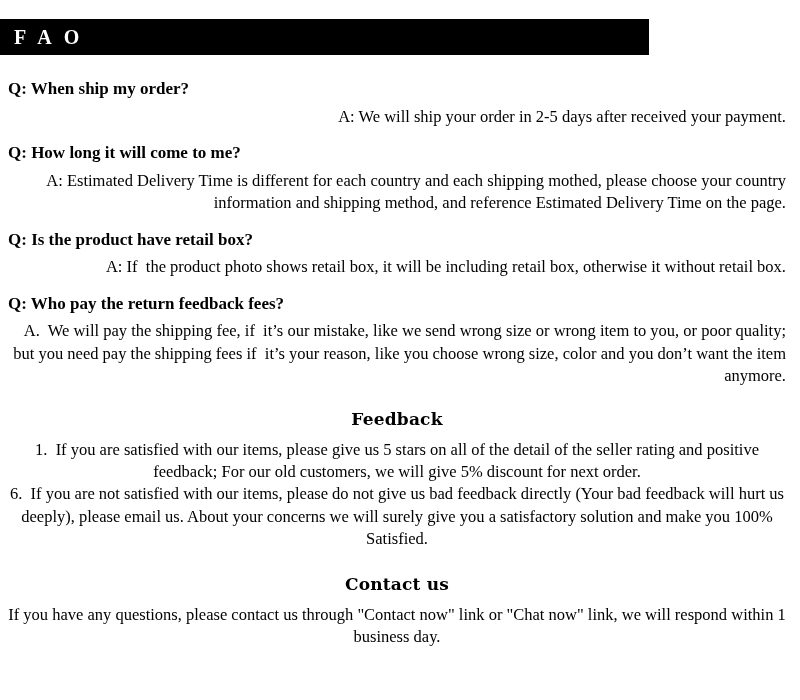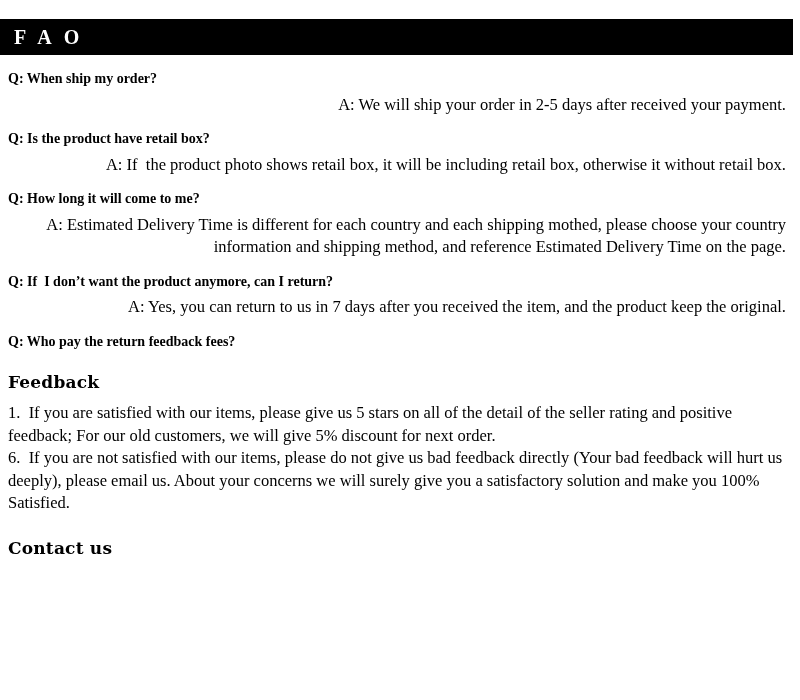--- a/index.html
+++ b/index.html
@@ -21,21 +21,21 @@
     width: 800px;
     height: 700px;
     box-sizing: border-box;
   }
 
   
   .title-bar {
     position: absolute;
     left: 0;
     top: 19px;
-    width: 793px;
+    width: 649px;
     height: 36px;
     background: #000000;
     display: flex;
     align-items: center;
   }
   .title-bar-text {
     color: #ffffff;
     font-family: "Liberation Serif", "DejaVu Serif", serif;
     font-weight: bold;
     font-size: 20px;
@@ -52,39 +52,40 @@
     width: 778px;
   }
 
   .qa-block {
     margin: 0 0 6px 0;
   }
 
   .question {
     font-family: "Liberation Serif", "DejaVu Serif", serif;
     font-weight: bold;
-    font-size: 14px;
+    font-size: 17px;
     line-height: 1.33;
-    margin: 4px 0 5px 0;
+    margin: 12px 0 5px 0;
     white-space: pre-wrap;
   }
 
   .answer {
     font-family: "Liberation Serif", "DejaVu Serif", serif;
     font-weight: normal;
     font-size: 16.5px;
     line-height: 1.36;
     margin: 0 0 14px 0;
     white-space: pre-wrap;
     text-align: right;
   }
 
   
   .section {
     margin-top: 20px;
+    text-align: center;
   }
   .section-heading {
     font-family: "DejaVu Serif", "Liberation Serif", serif;
     font-weight: bold;
     font-size: 17px;
     line-height: 1.3;
     margin: 0 0 9px 0;
     letter-spacing: 0.2px;
   }
   .section-para {
@@ -111,42 +112,40 @@
   </div>
 
   <div class="content">
 
     <div class="qa-block">
       <p class="question">Q: When ship my order?</p>
       <p class="answer">A: We will ship your order in 2-5 days after received your payment.</p>
     </div>
 
     <div class="qa-block">
-      <p class="question">Q: Is the product have retail box?</p>
-      <p class="answer">A: If  the product photo shows retail box, it will be including retail box, otherwise it without retail box.</p>
-    </div>
-
-    <div class="qa-block">
       <p class="question">Q: How long it will come to me?</p>
       <p class="answer">A: Estimated Delivery Time is different for each country and each shipping mothed, please choose your country information and shipping method, and reference Estimated Delivery Time on the page.</p>
     </div>
 
     <div class="qa-block">
-      <p class="question">Q: If  I don’t want the product anymore, can I return?</p>
-      <p class="answer">A: Yes, you can return to us in 7 days after you received the item, and the product keep the original.</p>
+      <p class="question">Q: Is the product have retail box?</p>
+      <p class="answer">A: If  the product photo shows retail box, it will be including retail box, otherwise it without retail box.</p>
     </div>
+
 
     <div class="qa-block">
       <p class="question">Q: Who pay the return feedback fees?</p>
+      <p class="answer">A.  We will pay the shipping fee, if  it’s our mistake, like we send wrong size or wrong item to you, or poor quality; but you need pay the shipping fees if  it’s your reason, like you choose wrong size, color and you don’t want the item anymore.</p>
     </div>
 
     <div class="section">
       <p class="section-heading">Feedback</p>
       <p class="section-para">1.  If you are satisfied with our items, please give us 5 stars on all of the detail of the seller rating and positive feedback; For our old customers, we will give 5% discount for next order.</p>
       <p class="section-para feedback-body">6.  If you are not satisfied with our items, please do not give us bad feedback directly (Your bad feedback will hurt us deeply), please email us. About your concerns we will surely give you a satisfactory solution and make you 100% Satisfied.</p>
     </div>
 
     <div class="section contact-section">
       <p class="section-heading">Contact us</p>
+      <p class="section-para">If you have any questions, please contact us through "Contact now" link or "Chat now" link, we will respond within 1 business day.</p>
     </div>
 
   </div>
 </div>
 
 </body></html>

